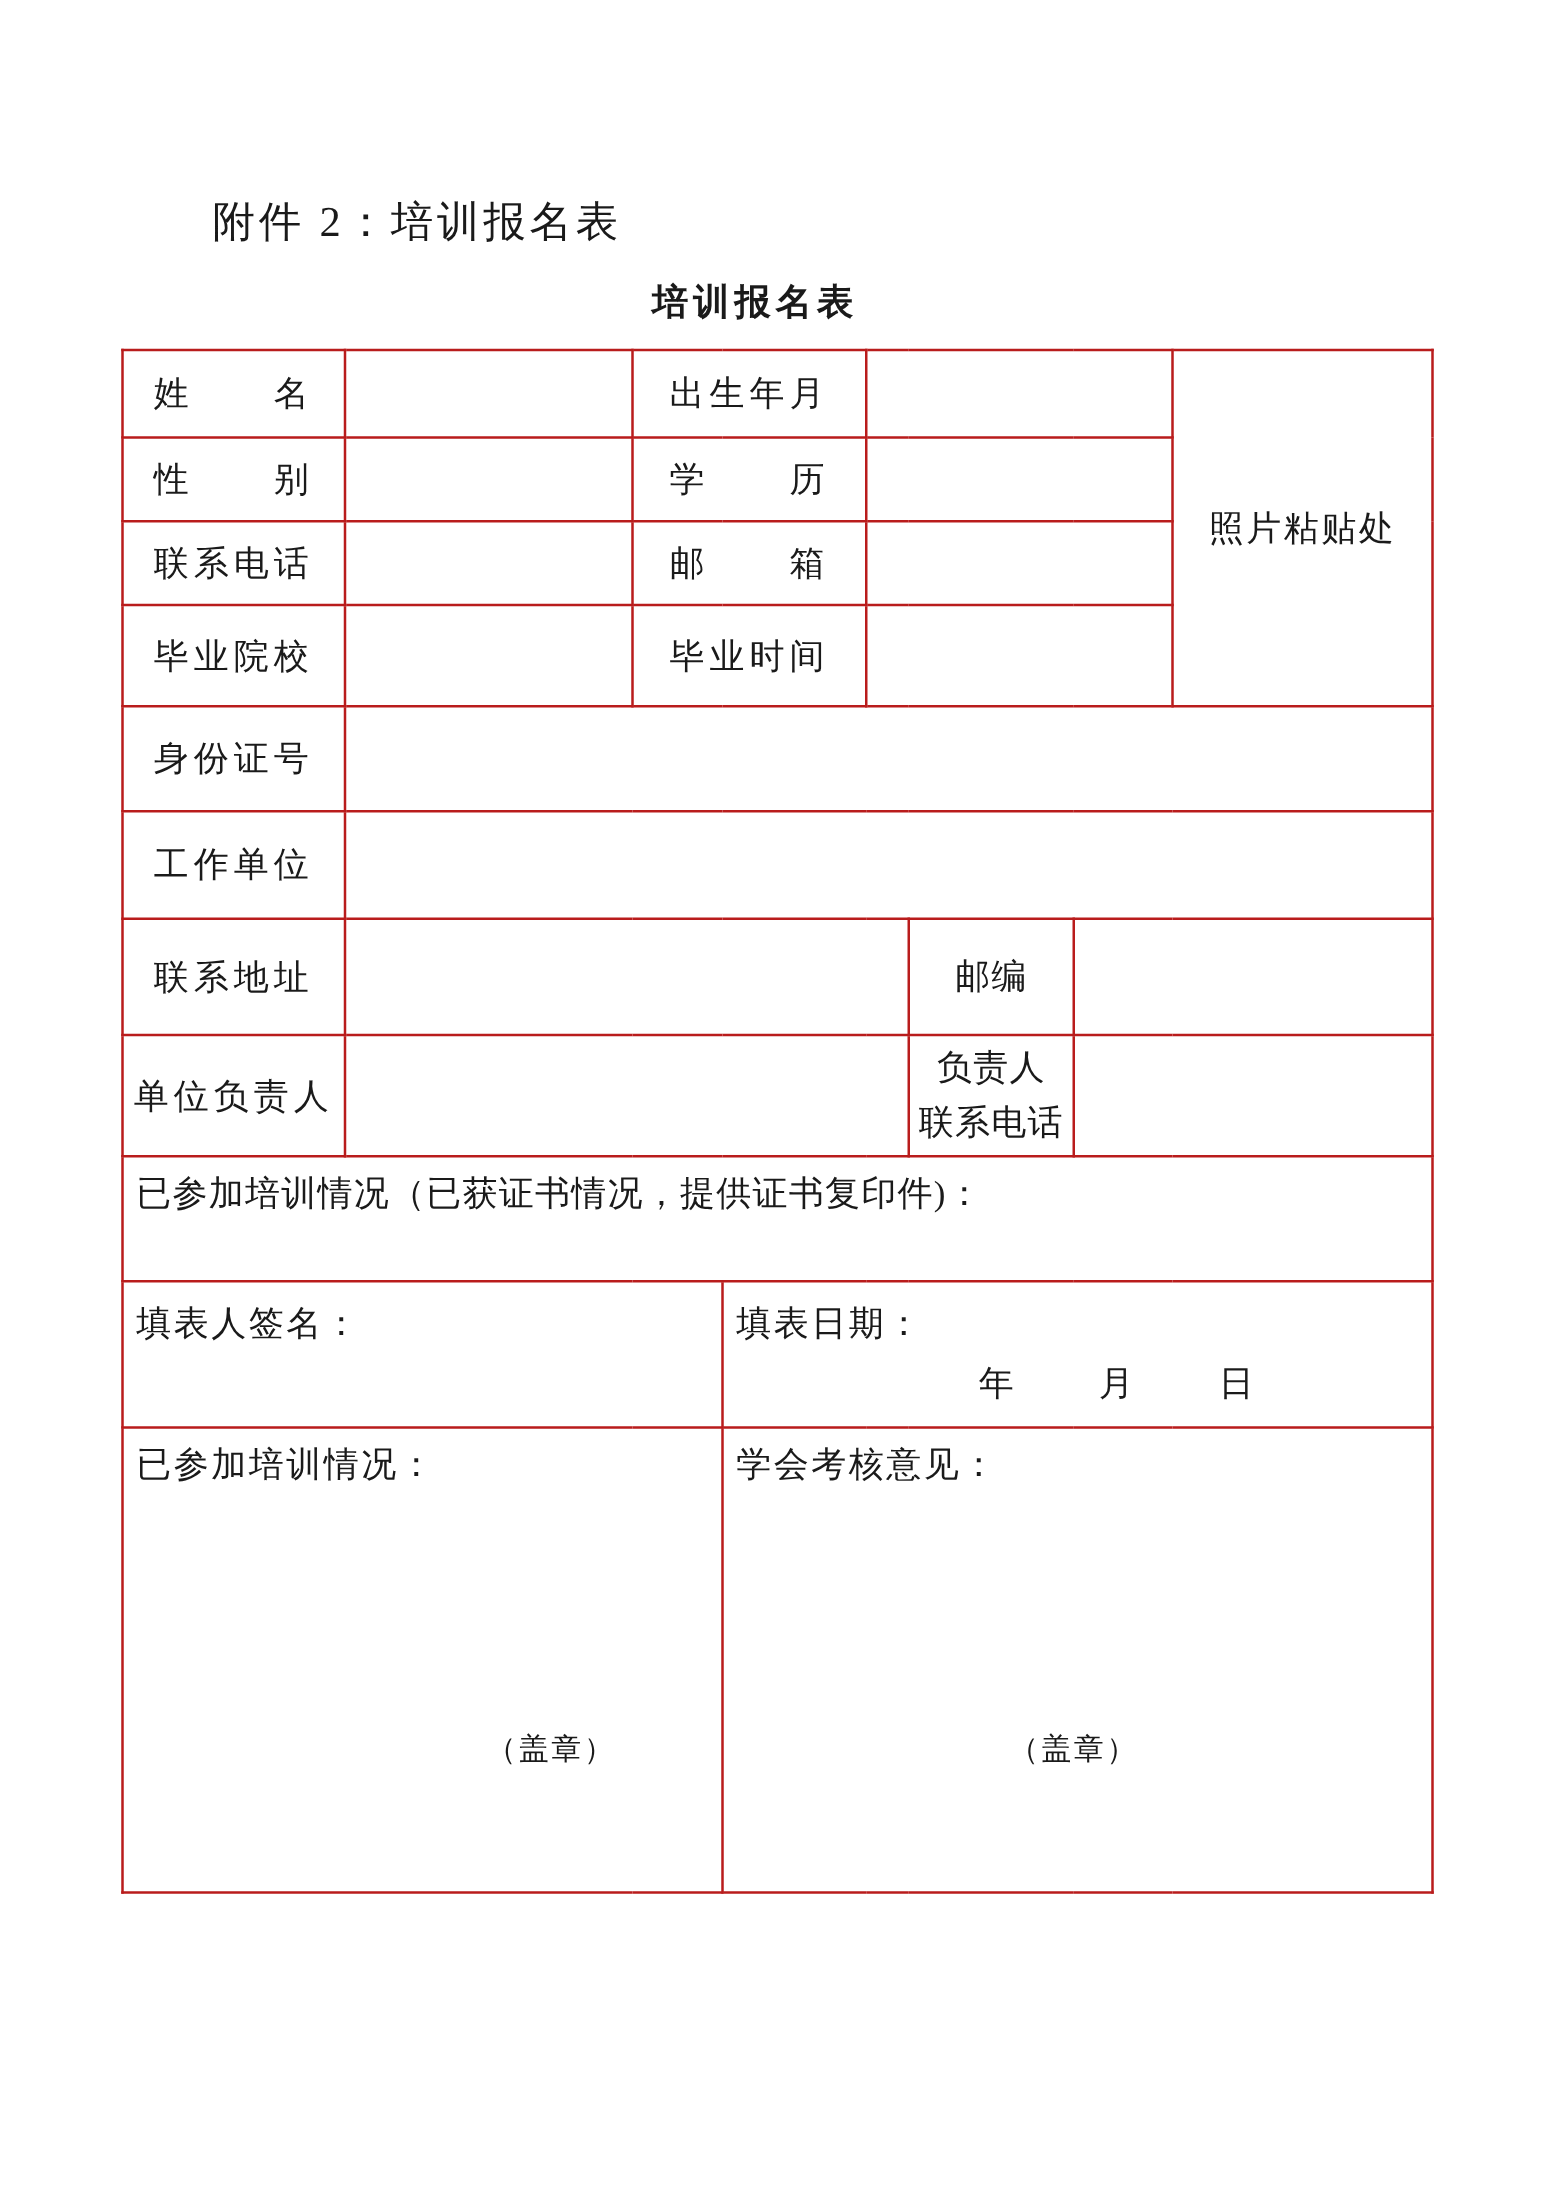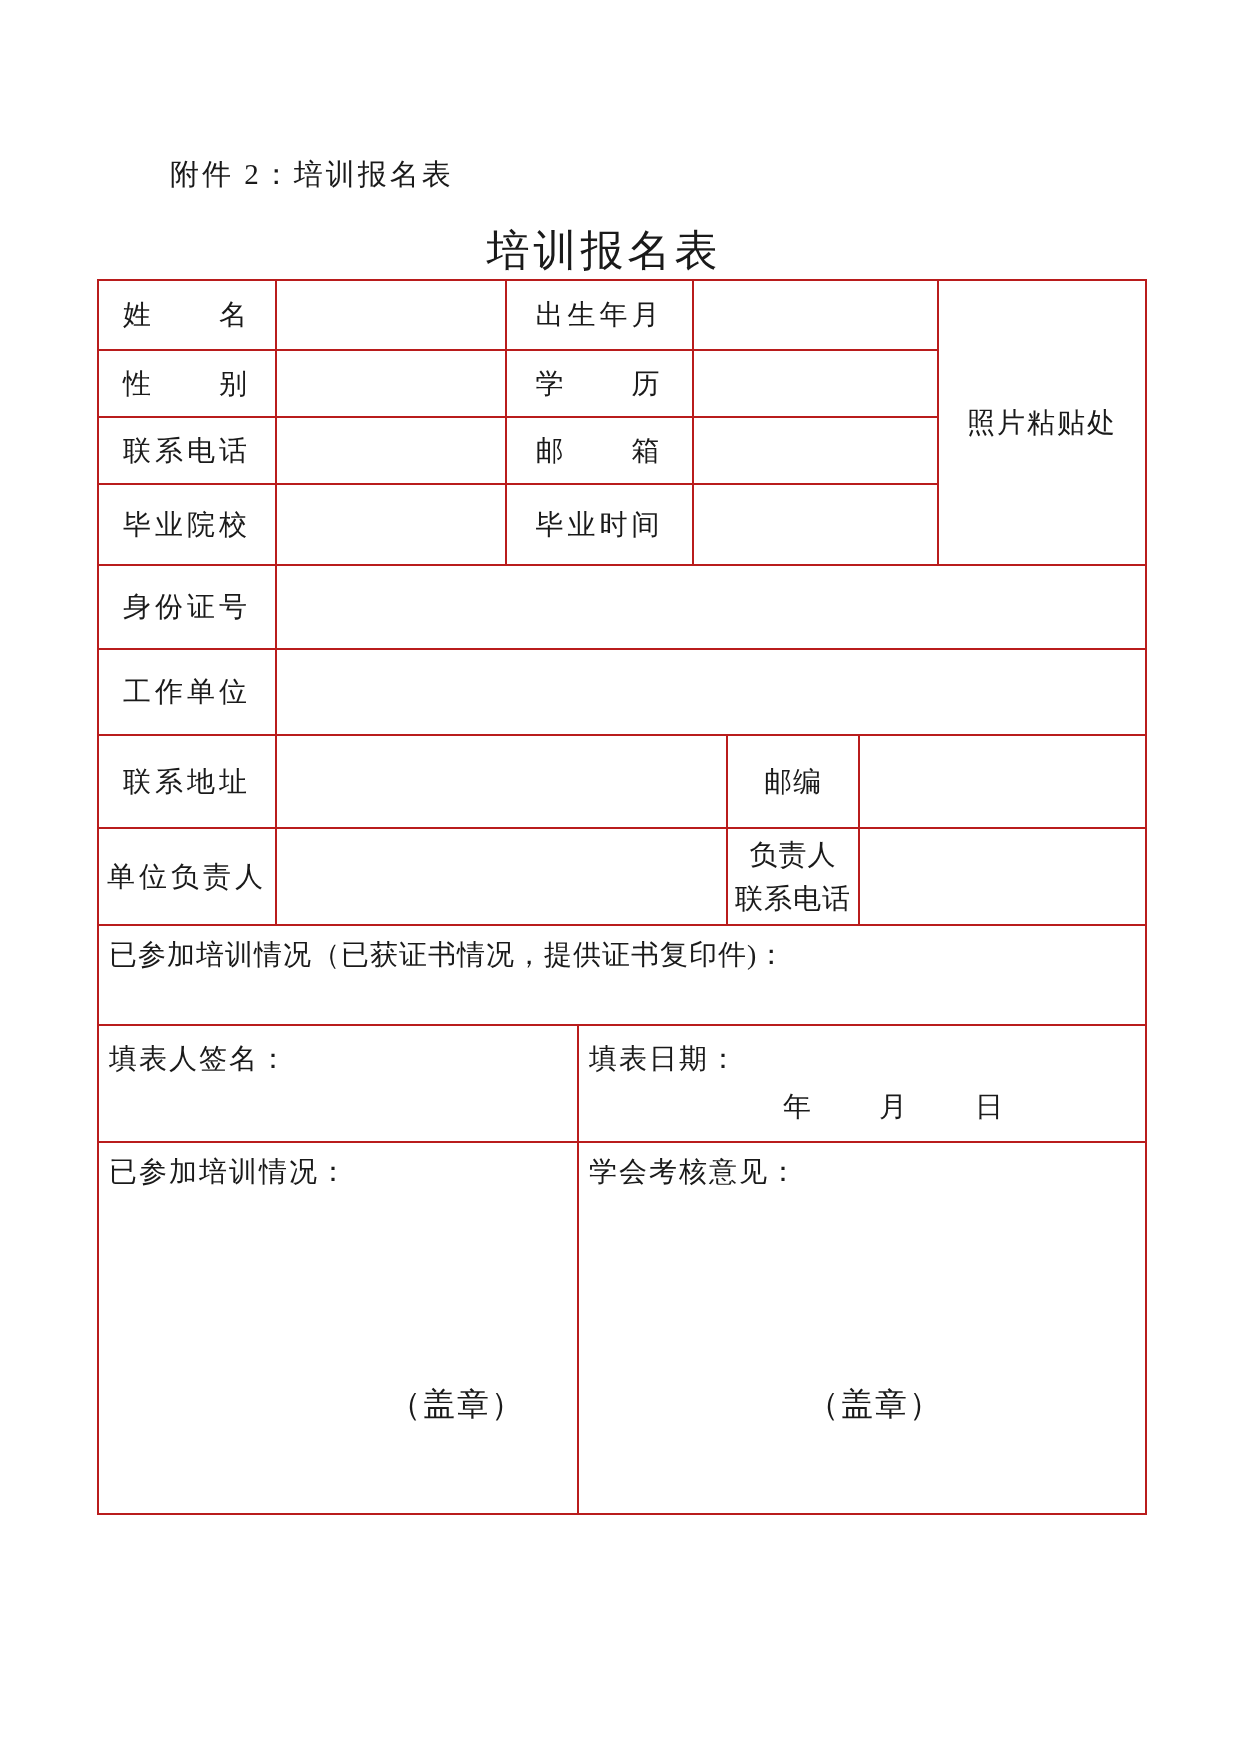--- a/index.html
+++ b/index.html
@@ -6,25 +6,25 @@
   body {
     width: 1240px; height: 1753px;
     background: #ffffff;
     font-family: "Liberation Serif", "DejaVu Serif", serif;
     color: #1a1a1a;
   }
   .page { position: relative; width: 1240px; height: 1753px; background: #fff; overflow: hidden; }
 
   .attachment-heading {
     position: absolute; left: 170px; top: 155px;
-    font-size: 29px; letter-spacing: 3px; white-space: nowrap;
+    font-size: 34px; letter-spacing: 3px; white-space: nowrap;
   }
   .form-title {
     position: absolute; left: 0; top: 222px; width: 1208px;
-    text-align: center; font-size: 43px; font-weight: normal; letter-spacing: 4px;
+    text-align: center; font-size: 29px; font-weight: bold; letter-spacing: 4px;
   }
 
   table.form-table {
     position: absolute; left: 97px; top: 279px;
     width: 1048px; border-collapse: collapse; table-layout: fixed;
   }
   table.form-table td {
     border: 2px solid #b91c1c;
     font-size: 28px;
     padding: 0;
@@ -38,21 +38,21 @@
   td.wide-top { vertical-align: top; text-align: left; }
   .cell-pad { padding: 10px 10px 0 10px; letter-spacing: 1px; }
 
   td.sign-cell { vertical-align: top; }
   .sign-label { padding: 14px 0 0 10px; letter-spacing: 2px; }
   .date-line { text-align: right; padding: 10px 138px 0 0; letter-spacing: 4px; }
 
   td.opinion-cell { vertical-align: top; }
   .opinion-wrap { position: relative; width: 100%; height: 100%; }
   .opinion-label { padding: 10px 0 0 10px; letter-spacing: 2px; }
-  .seal { position: absolute; letter-spacing: 2px; font-size: 32px; }
+  .seal { position: absolute; letter-spacing: 2px; font-size: 24px; }
   .seal-left  { left: 290px; top: 240px; }
   .seal-right { left: 228px; top: 240px; }
 </style>
 </head>
 <body>
 
 <div class="page">
 
   <div class="attachment-heading">附件 2：培训报名表</div>
 

